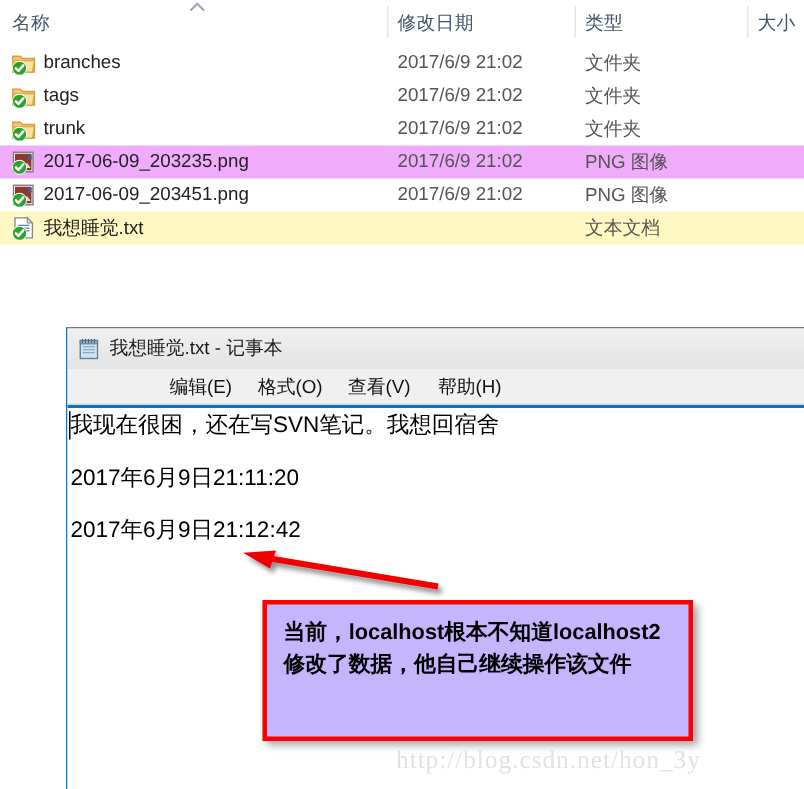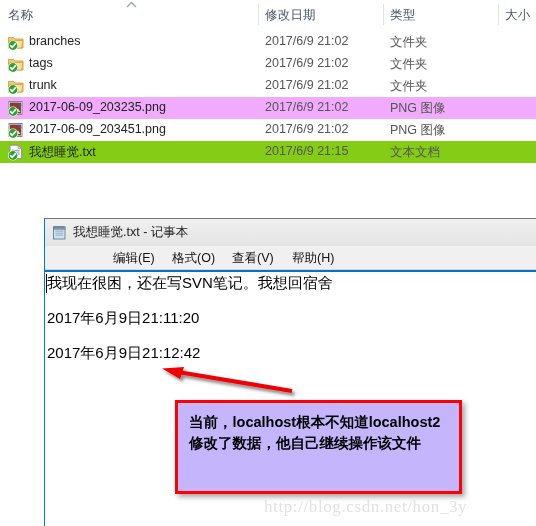--- a/index.html
+++ b/index.html
@@ -62,21 +62,21 @@
   #sort-caret svg { display:block; }
 
   .file-row {
     position: absolute;
     left: 0;
     width: 536px;
     height: 22px;
     text-align: right;
   }
   .file-row.hover  { background: #f0abfc; }
-  .file-row.select { background: #84cc16; }
+  .file-row.select { background: #fef9c3; }
 
   .fname {
     position: absolute;
     left: 29px;
     top: 3px;
     font-size: 12.5px;
     color: #222222;
     white-space: nowrap;
   }
   .fdate {
@@ -338,21 +338,20 @@
           <line x1="5" y1="9.1" x2="12.6" y2="9.1"></line>
           <line x1="5" y1="10.9" x2="12.6" y2="10.9"></line>
           <line x1="5" y1="12.7" x2="10.5" y2="12.7"></line>
         </g>
         <circle cx="6" cy="12.5" r="5" fill="#ffffff"></circle>
         <circle cx="6" cy="12.5" r="4.4" fill="#2aa32a"></circle>
         <path d="M3.6 12.6 L5.3 14.3 L8.5 10.6" fill="none" stroke="#ffffff" stroke-width="1.7" stroke-linecap="round" stroke-linejoin="round"></path>
       </svg>
     </div>
     <div class="fname">我想睡觉.txt</div>
-    <div class="fdate">2017/6/9 21:15</div>
     <div class="ftype">文本文档</div>
   </div>
 </div>
 
 <div id="notepad">
 
   <div id="np-titlebar">
     <div id="np-title-icon">
       <svg width="17" height="17" viewBox="0 0 17 17">
         <rect x="2.5" y="3" width="11.5" height="12" fill="#cfe4f2" stroke="#5f7f97" stroke-width="0.9"></rect>

